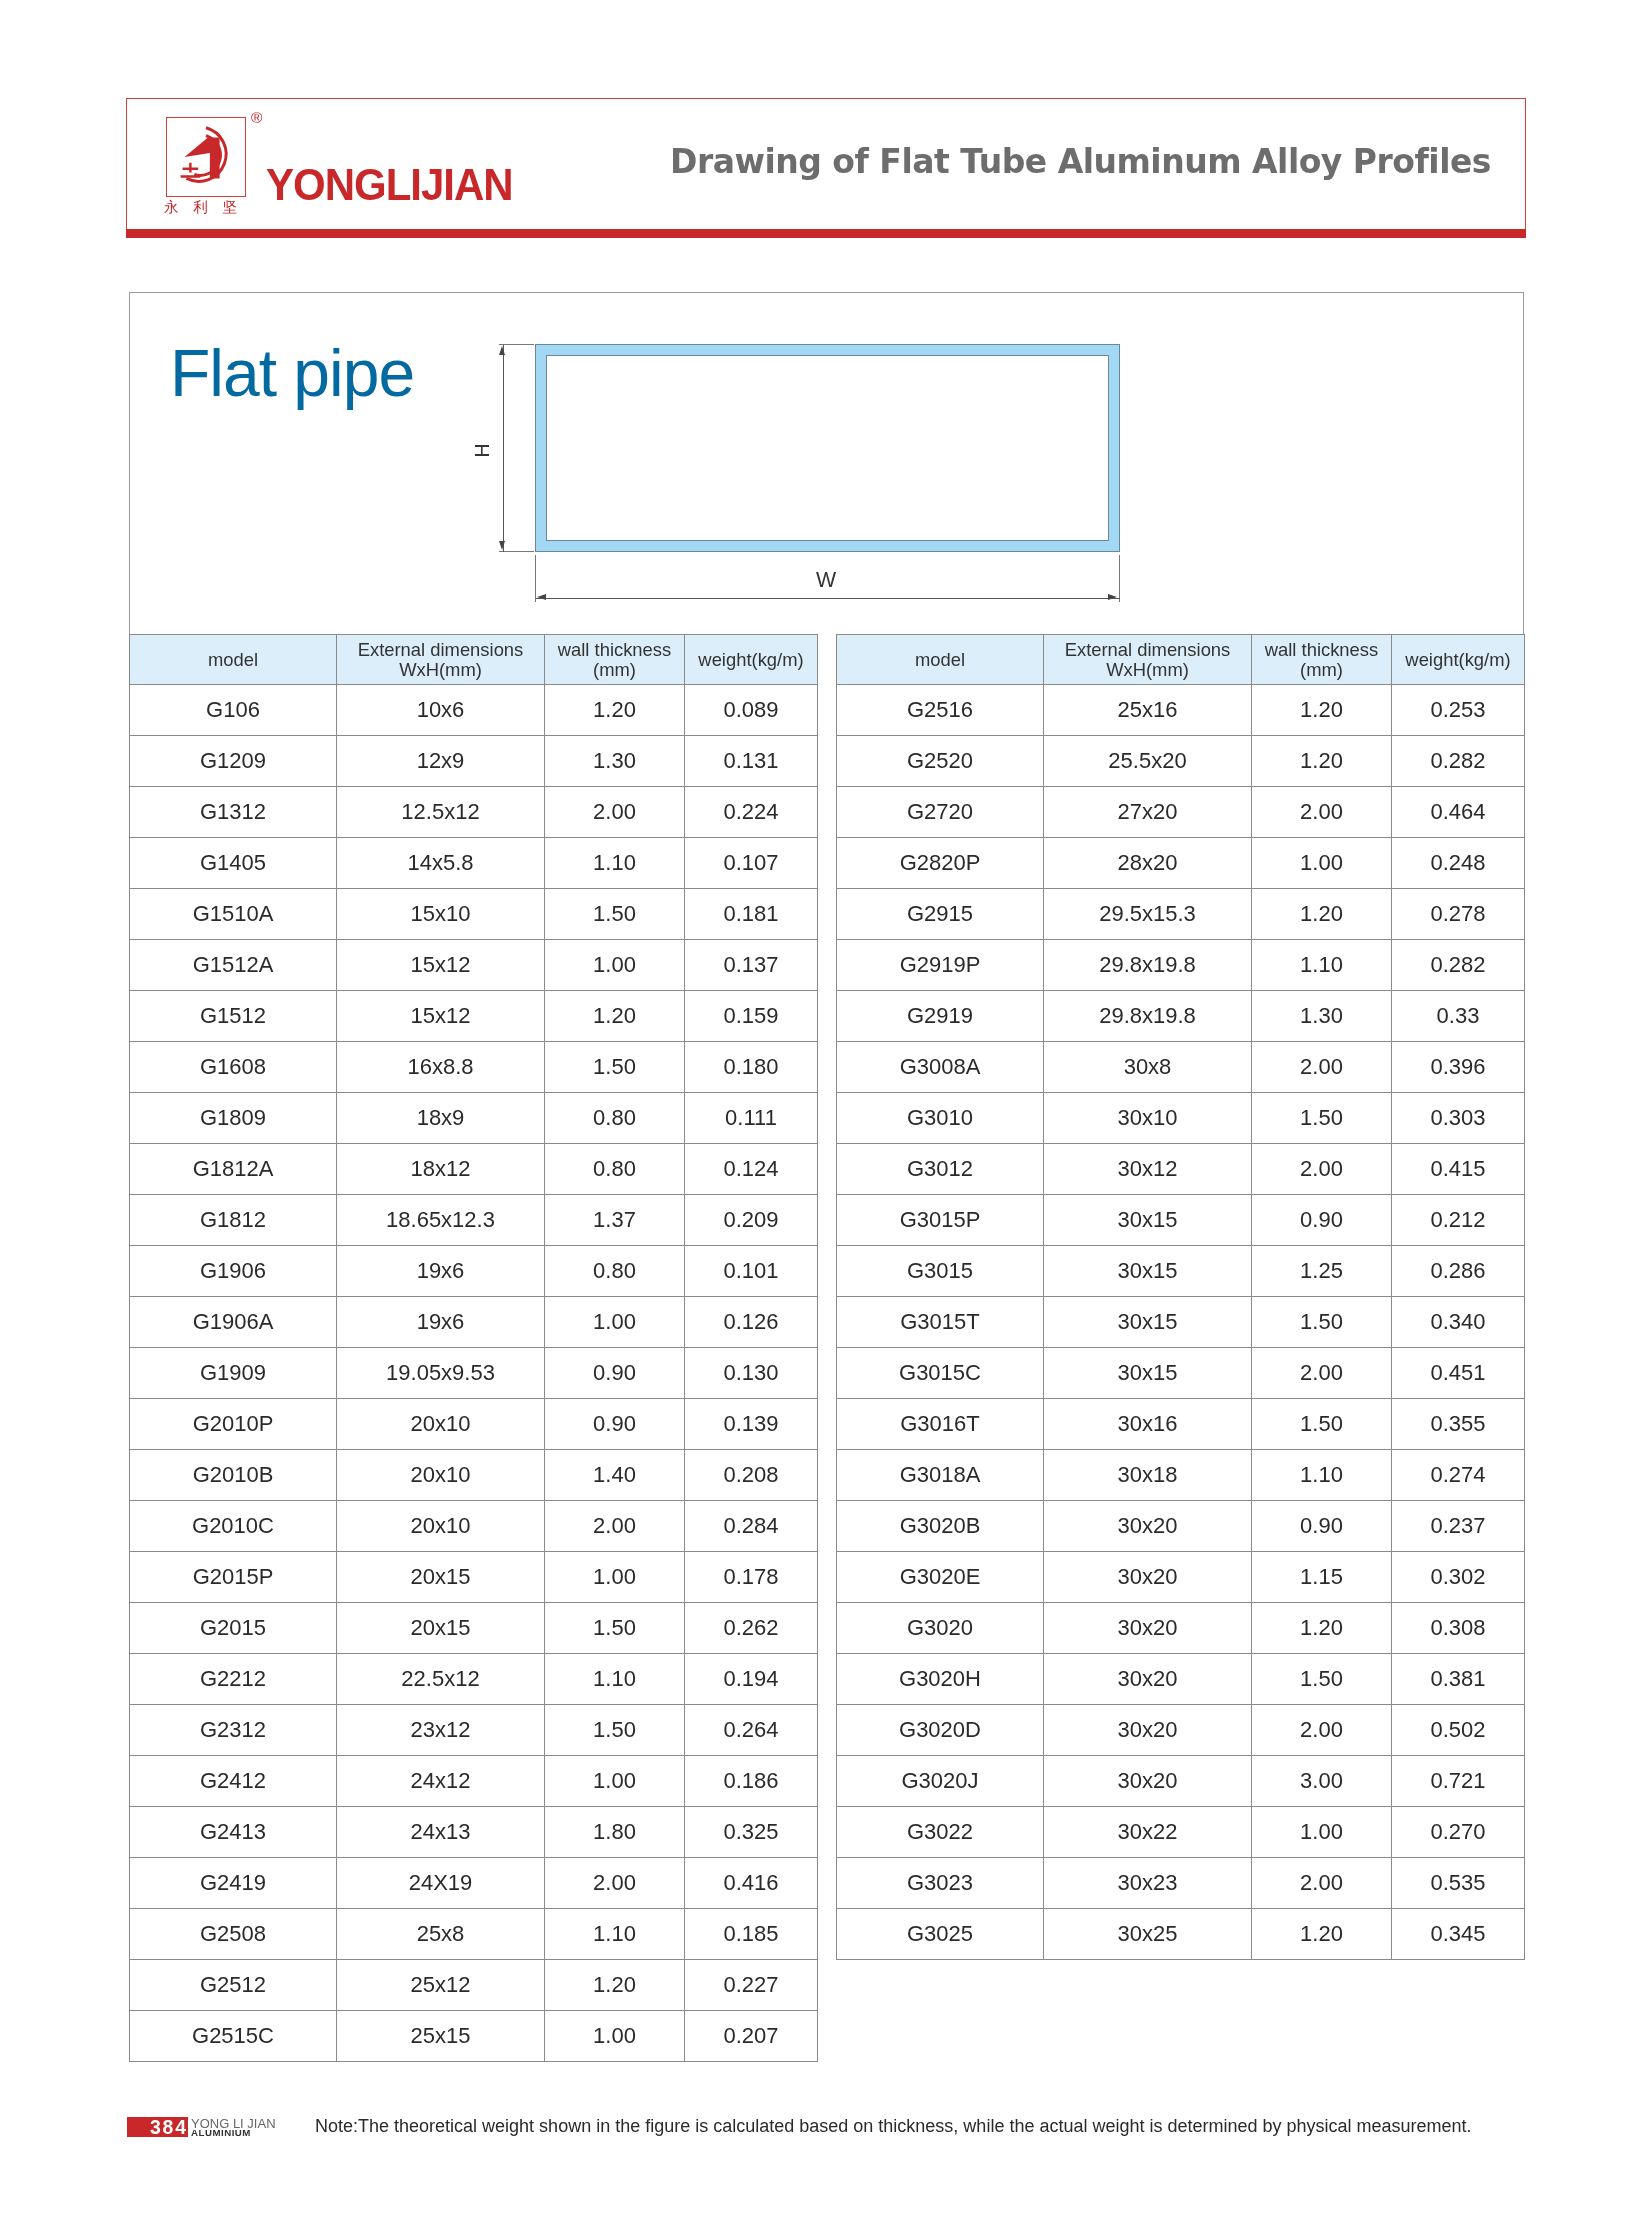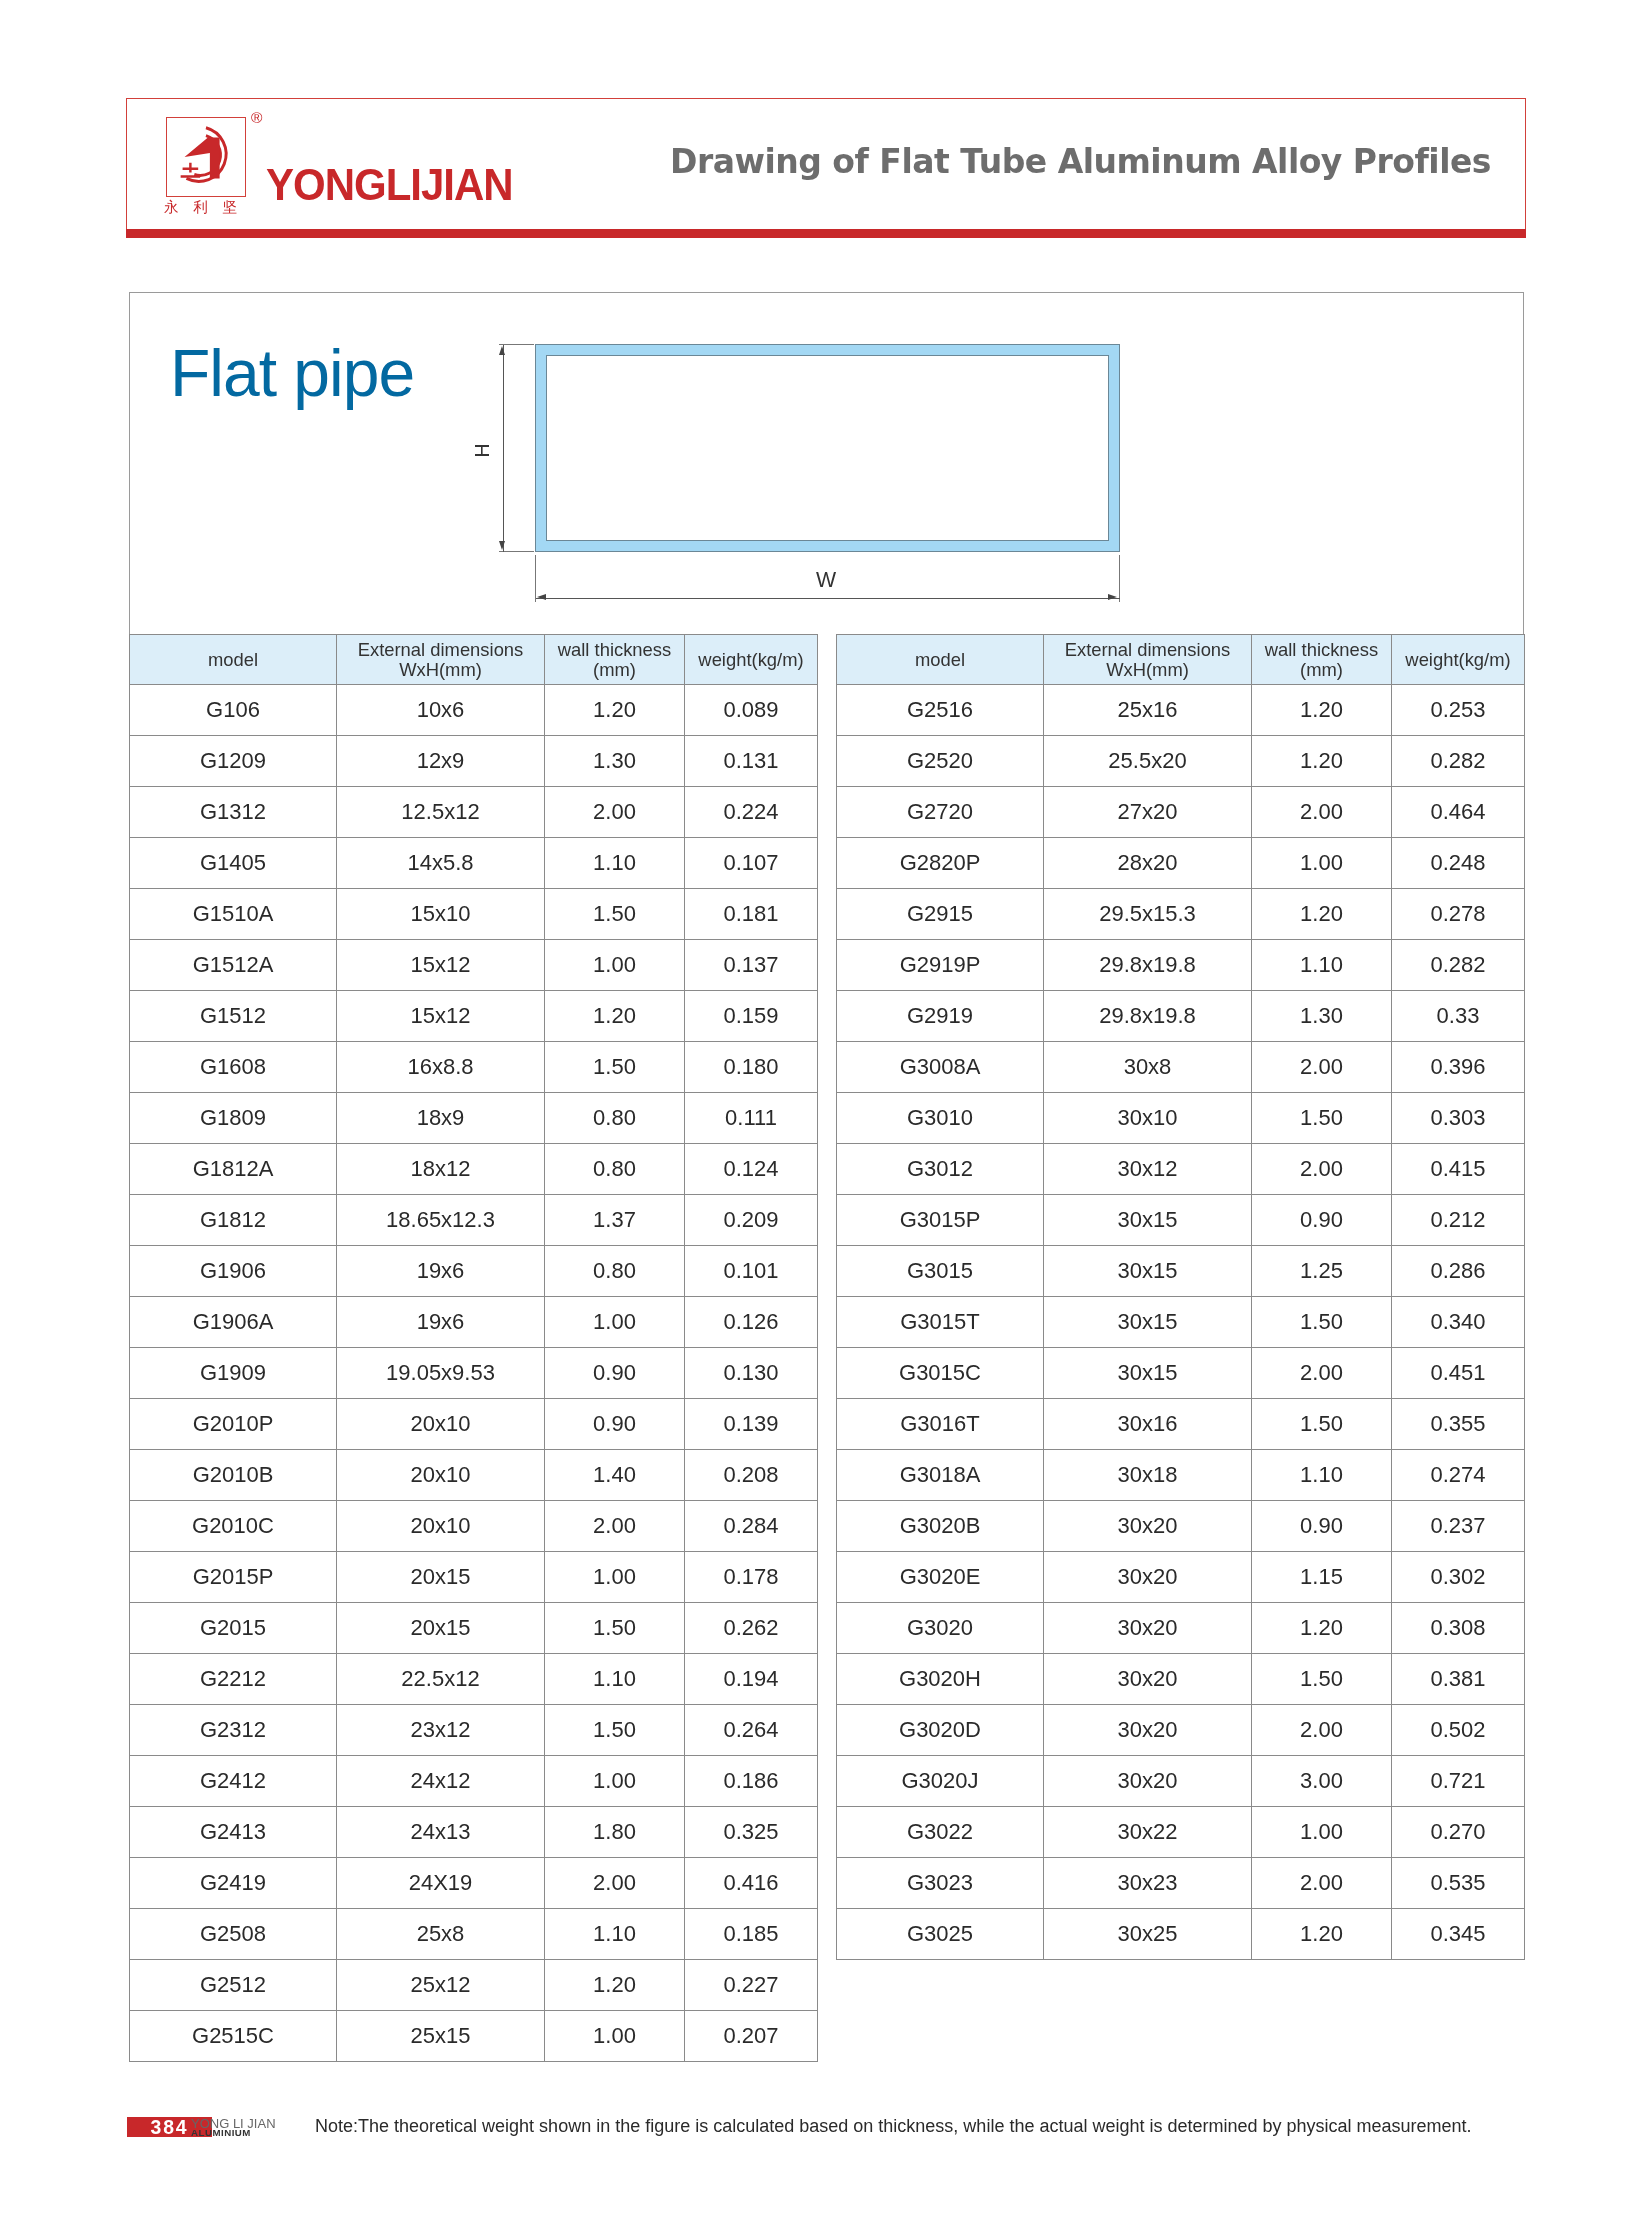--- a/index.html
+++ b/index.html
@@ -37,21 +37,21 @@
   
   table.spec { position:absolute; top:634px; border-collapse:collapse; table-layout:fixed; font-family:"Liberation Sans", sans-serif; color:#2a2a2a; }
   table.spec th, table.spec td { border:1.9px solid #8a8a8a; text-align:center; padding:0; }
   table.spec th { background:#dceef9; height:49px; font-weight:normal; font-size:18.4px; line-height:19.4px; color:#333;margin-left:24px; }
   table.spec td { height:50px; font-size:22px; }
   .t-left { left:129px; width:687px; }
   .t-right { left:836px; width:687px; }
   col.c1 { width:207px; } col.c2 { width:208px; } col.c3 { width:140px; } col.c4 { width:133px; }
 
   
-  .page-badge { position:absolute; left:127px; top:2117px; width:85px; height:20.4px; background:#c8282a; color:#fff; font-weight:bold; font-size:19.4px; line-height:20.4px; text-align:center; letter-spacing:1.9px; }
+  .page-badge { position:absolute; left:127px; top:2117px; width:61px; height:20.4px; background:#c8282a; color:#fff; font-weight:bold; font-size:19.4px; line-height:20.4px; text-align:right; letter-spacing:1.9px; }
   .badge-brand1 { position:absolute; left:191px; top:2116px; font-size:13px; color:#666; }
   .badge-brand2 { position:absolute; left:191px; top:2127px; font-size:9.7px; color:#333; font-weight:bold; letter-spacing:0.5px; }
   .note { position:absolute; left:315px; top:2116px; font-size:18px; color:#2a2a2a; }
 </style>
 </head>
 <body>
 
 <div class="header">
   <div class="logo-box">
     <svg width="76" height="76" viewBox="0 0 78 78">

